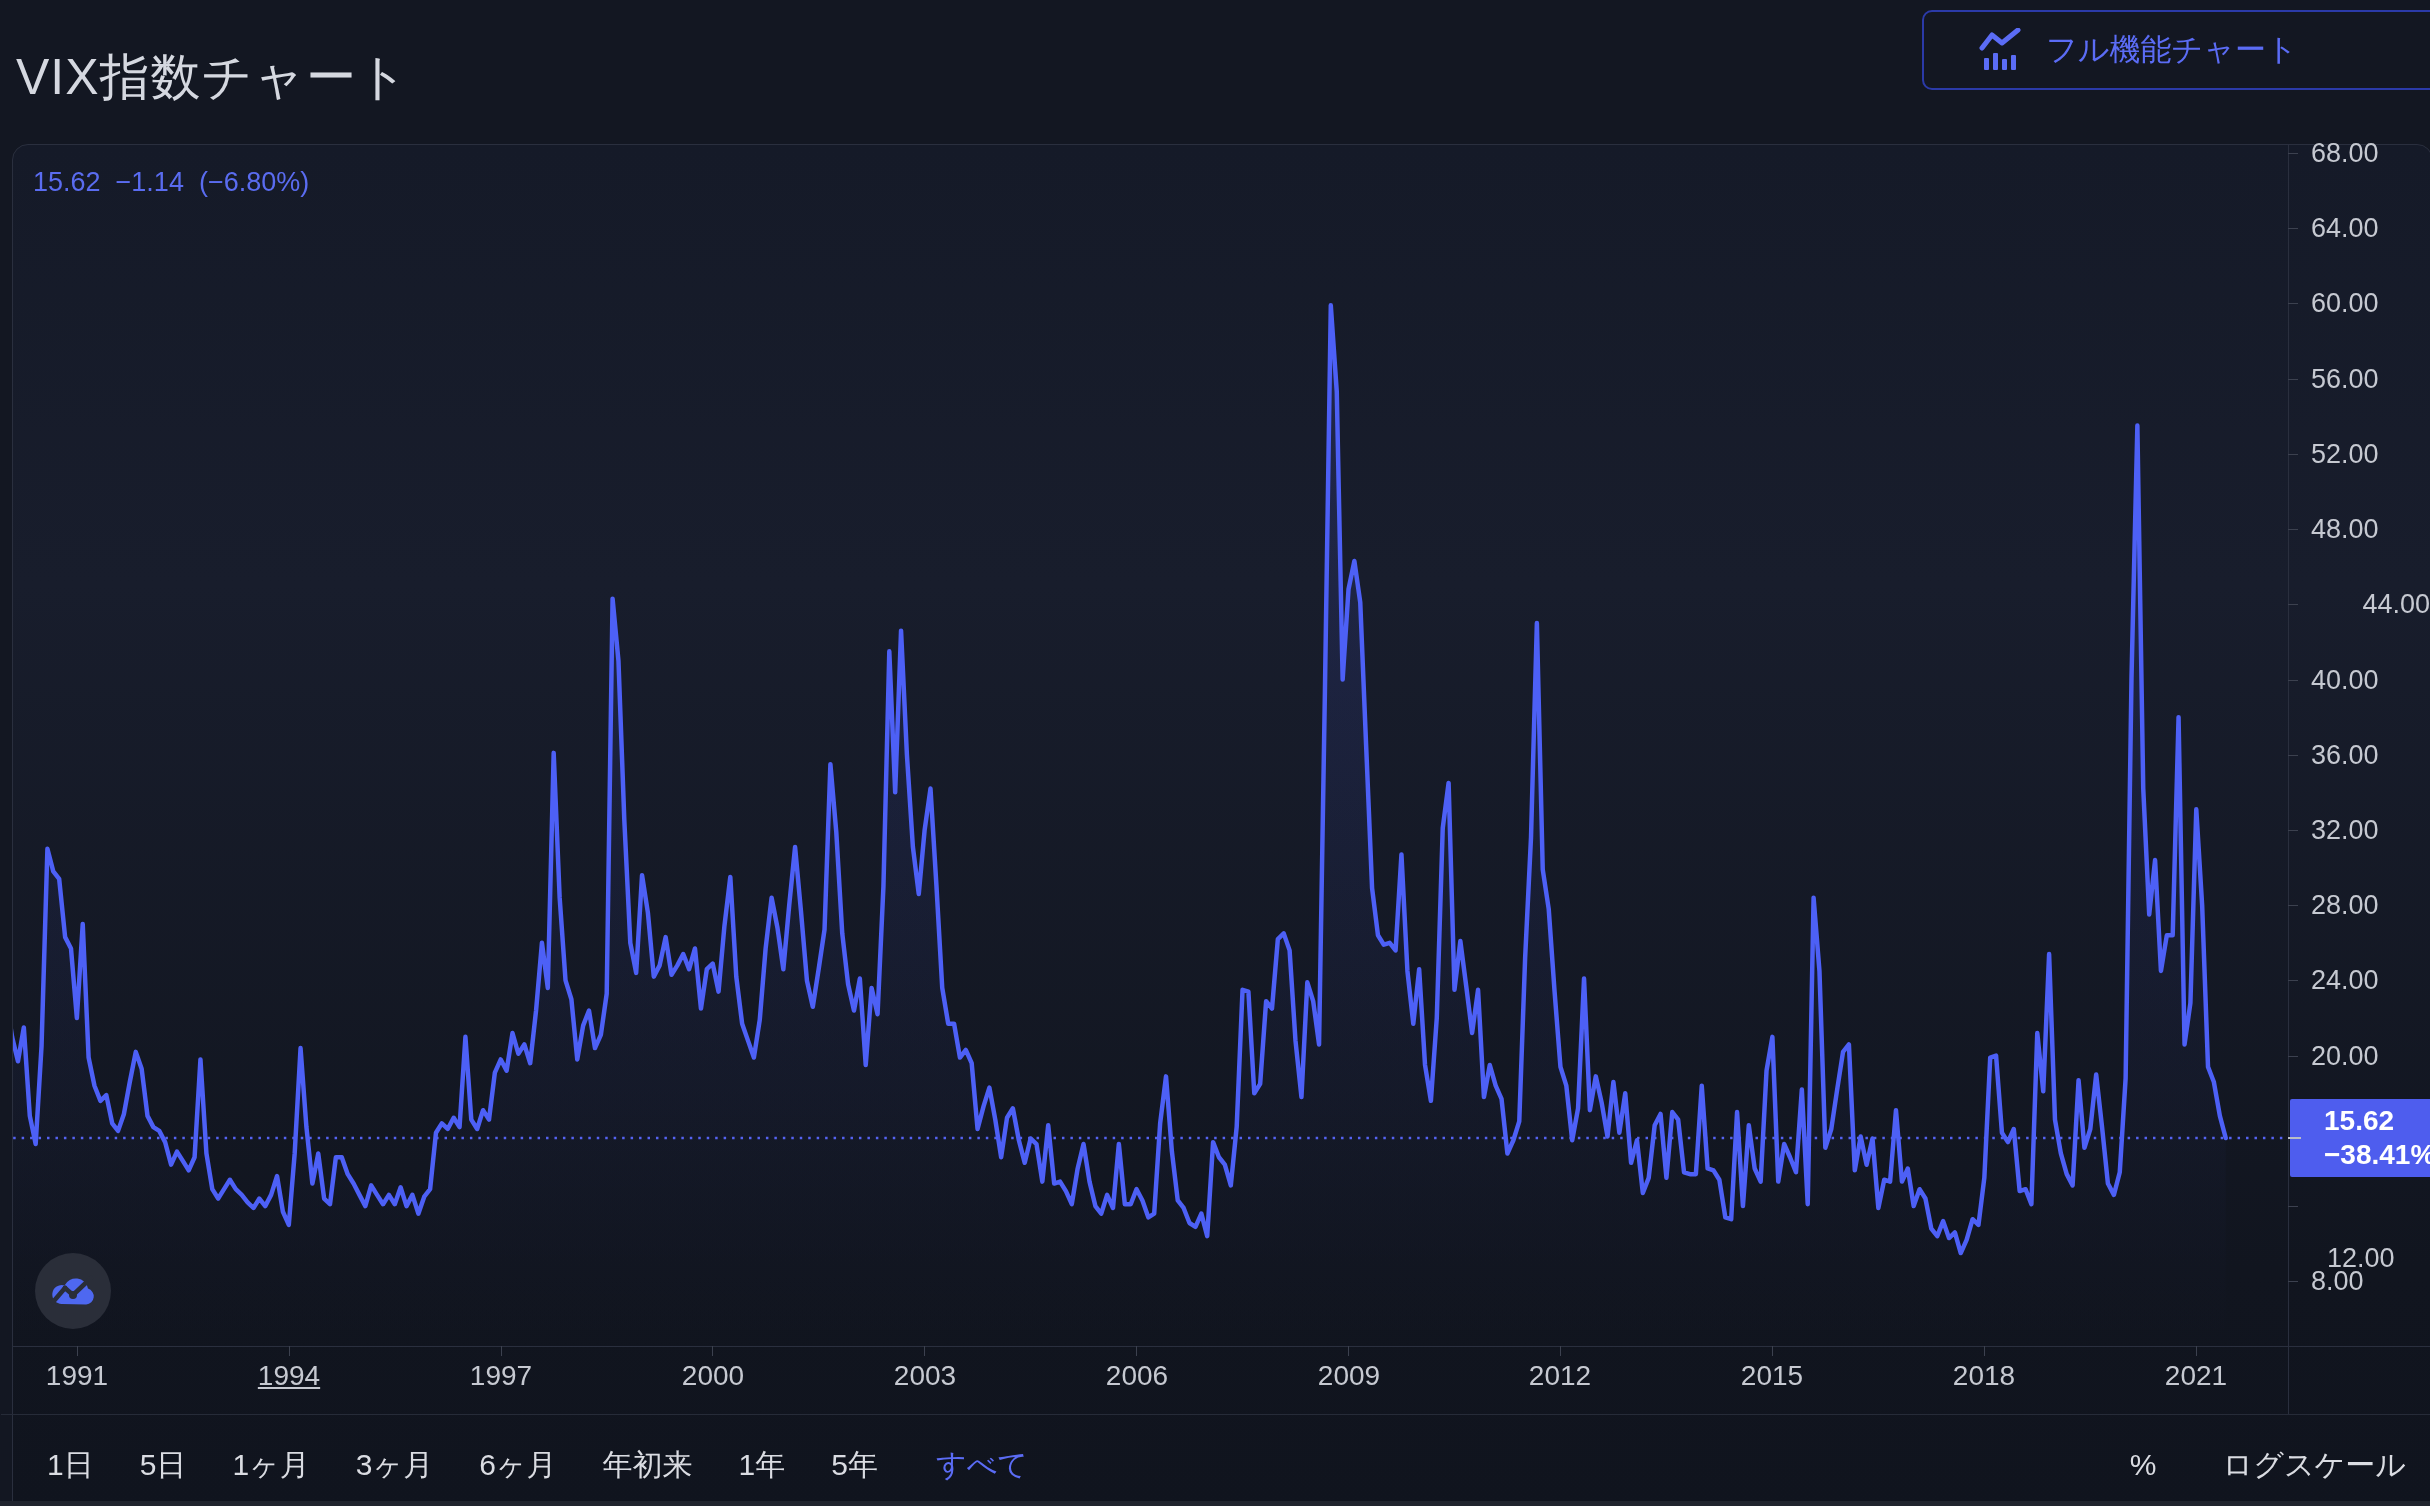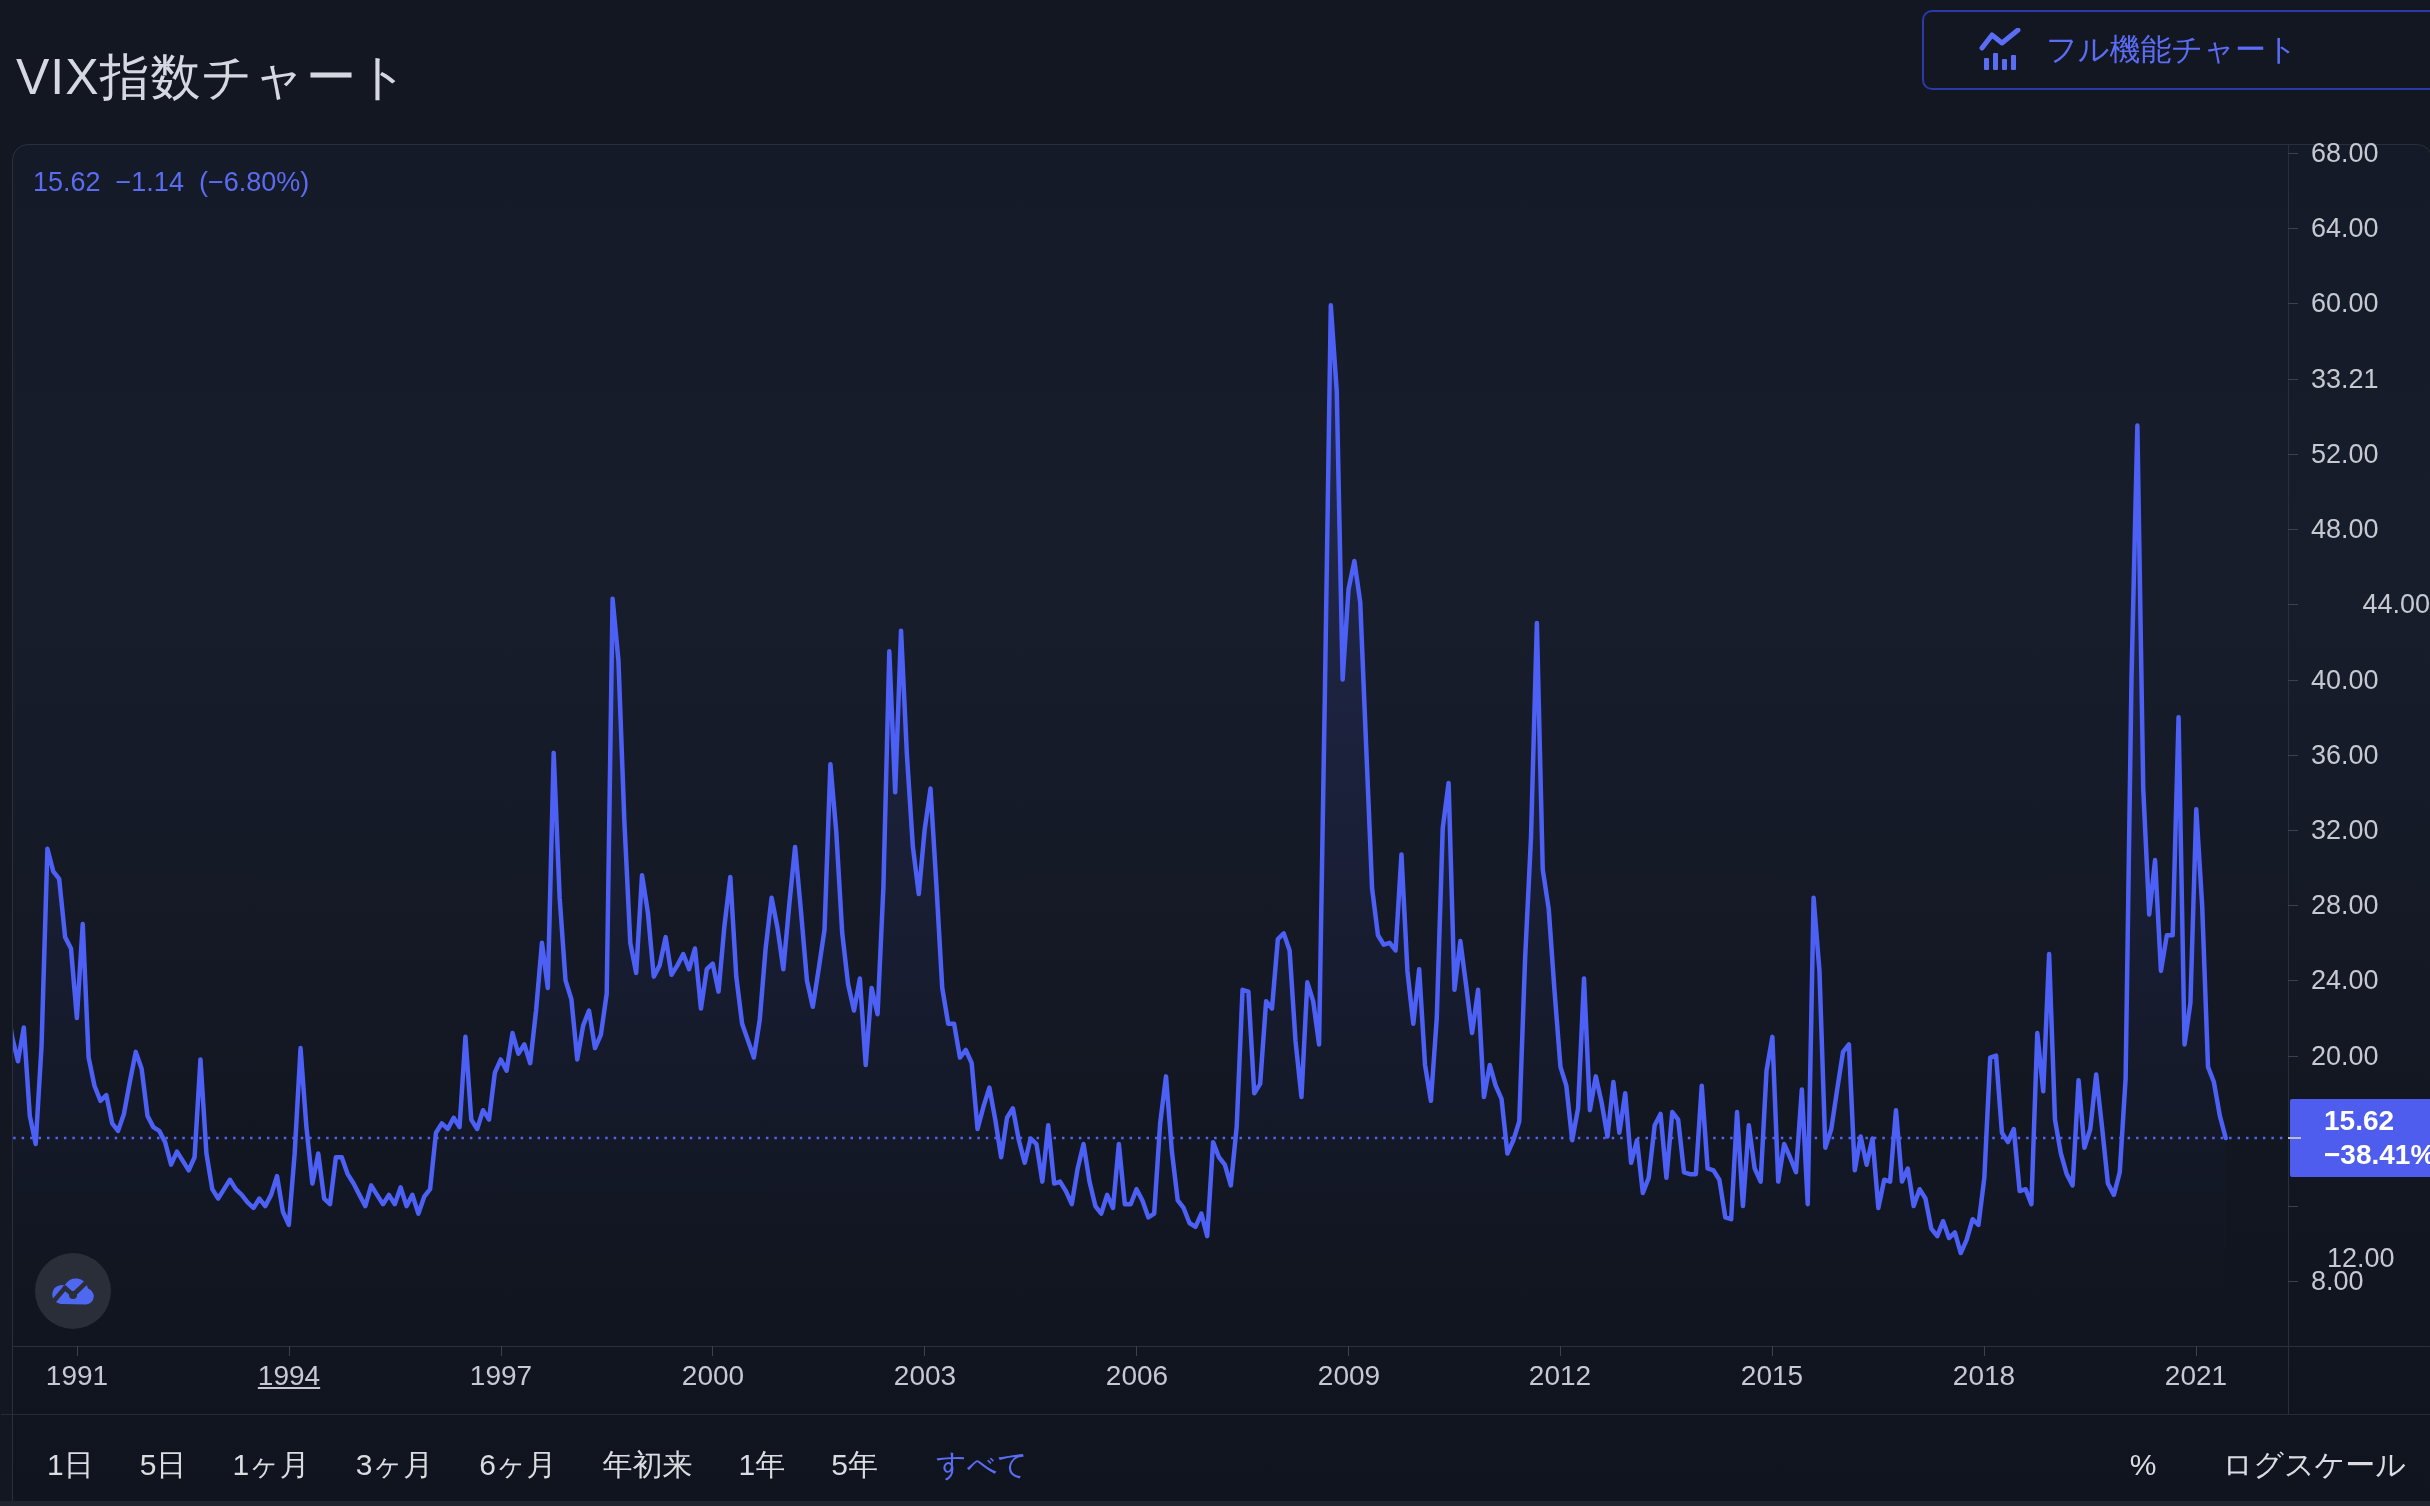--- a/index.html
+++ b/index.html
@@ -102,21 +102,21 @@
   <div class="v-axis-line"></div>
   <div class="h-axis-line"></div>
 
   <div id="price-scale">
       <div class="y-label" style="top: -9px;">68.00</div>
       <div class="y-tick" style="top: 8px;"></div>
       <div class="y-label" style="top: 66px;">64.00</div>
       <div class="y-tick" style="top: 83px;"></div>
       <div class="y-label" style="top: 141px;">60.00</div>
       <div class="y-tick" style="top: 158px;"></div>
-      <div class="y-label" style="top: 217px;">33.21</div>
+      <div class="y-label" style="top: 217px;">56.00</div>
       <div class="y-tick" style="top: 234px;"></div>
       <div class="y-label" style="top: 292px;">52.00</div>
       <div class="y-tick" style="top: 309px;"></div>
       <div class="y-label" style="top: 367px;">48.00</div>
       <div class="y-tick" style="top: 384px;"></div>
       <div class="y-label" style="top: 442px; text-align: right;">44.00</div>
       <div class="y-tick" style="top: 459px;"></div>
       <div class="y-label" style="top: 518px;">40.00</div>
       <div class="y-tick" style="top: 535px;"></div>
       <div class="y-label" style="top: 593px;">36.00</div>

